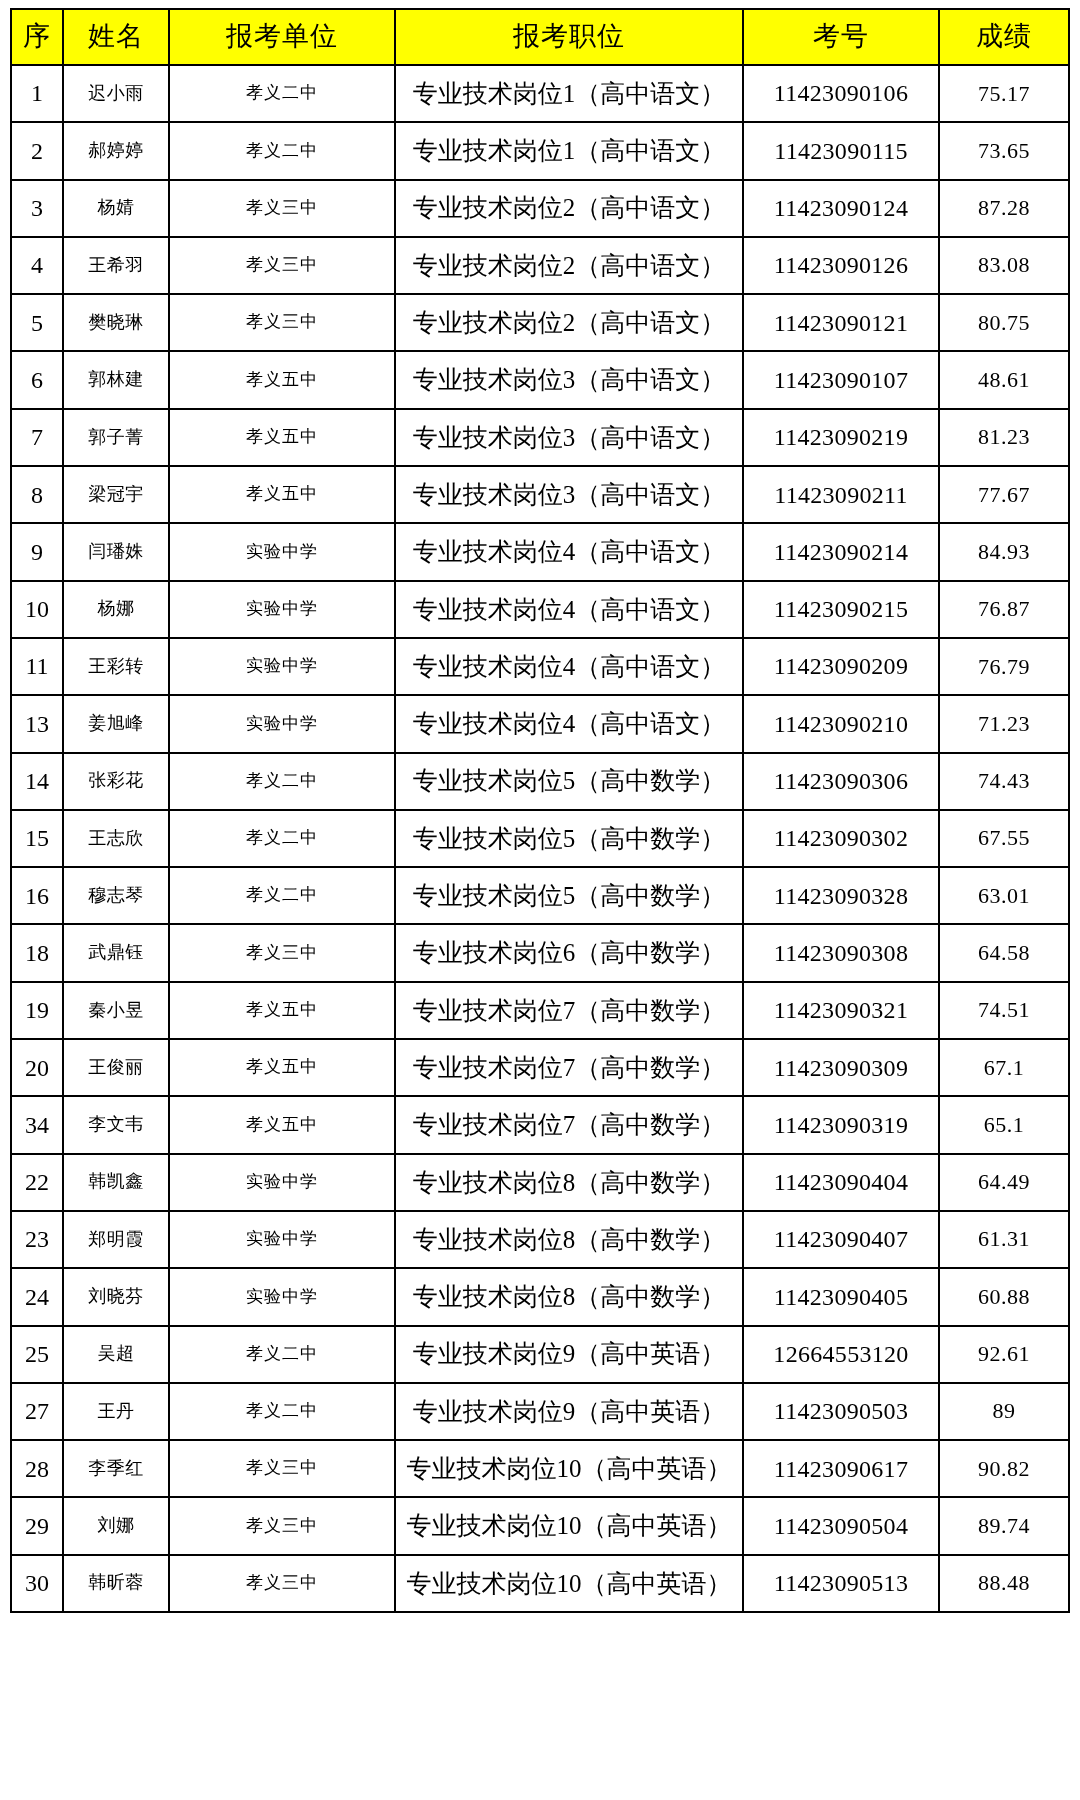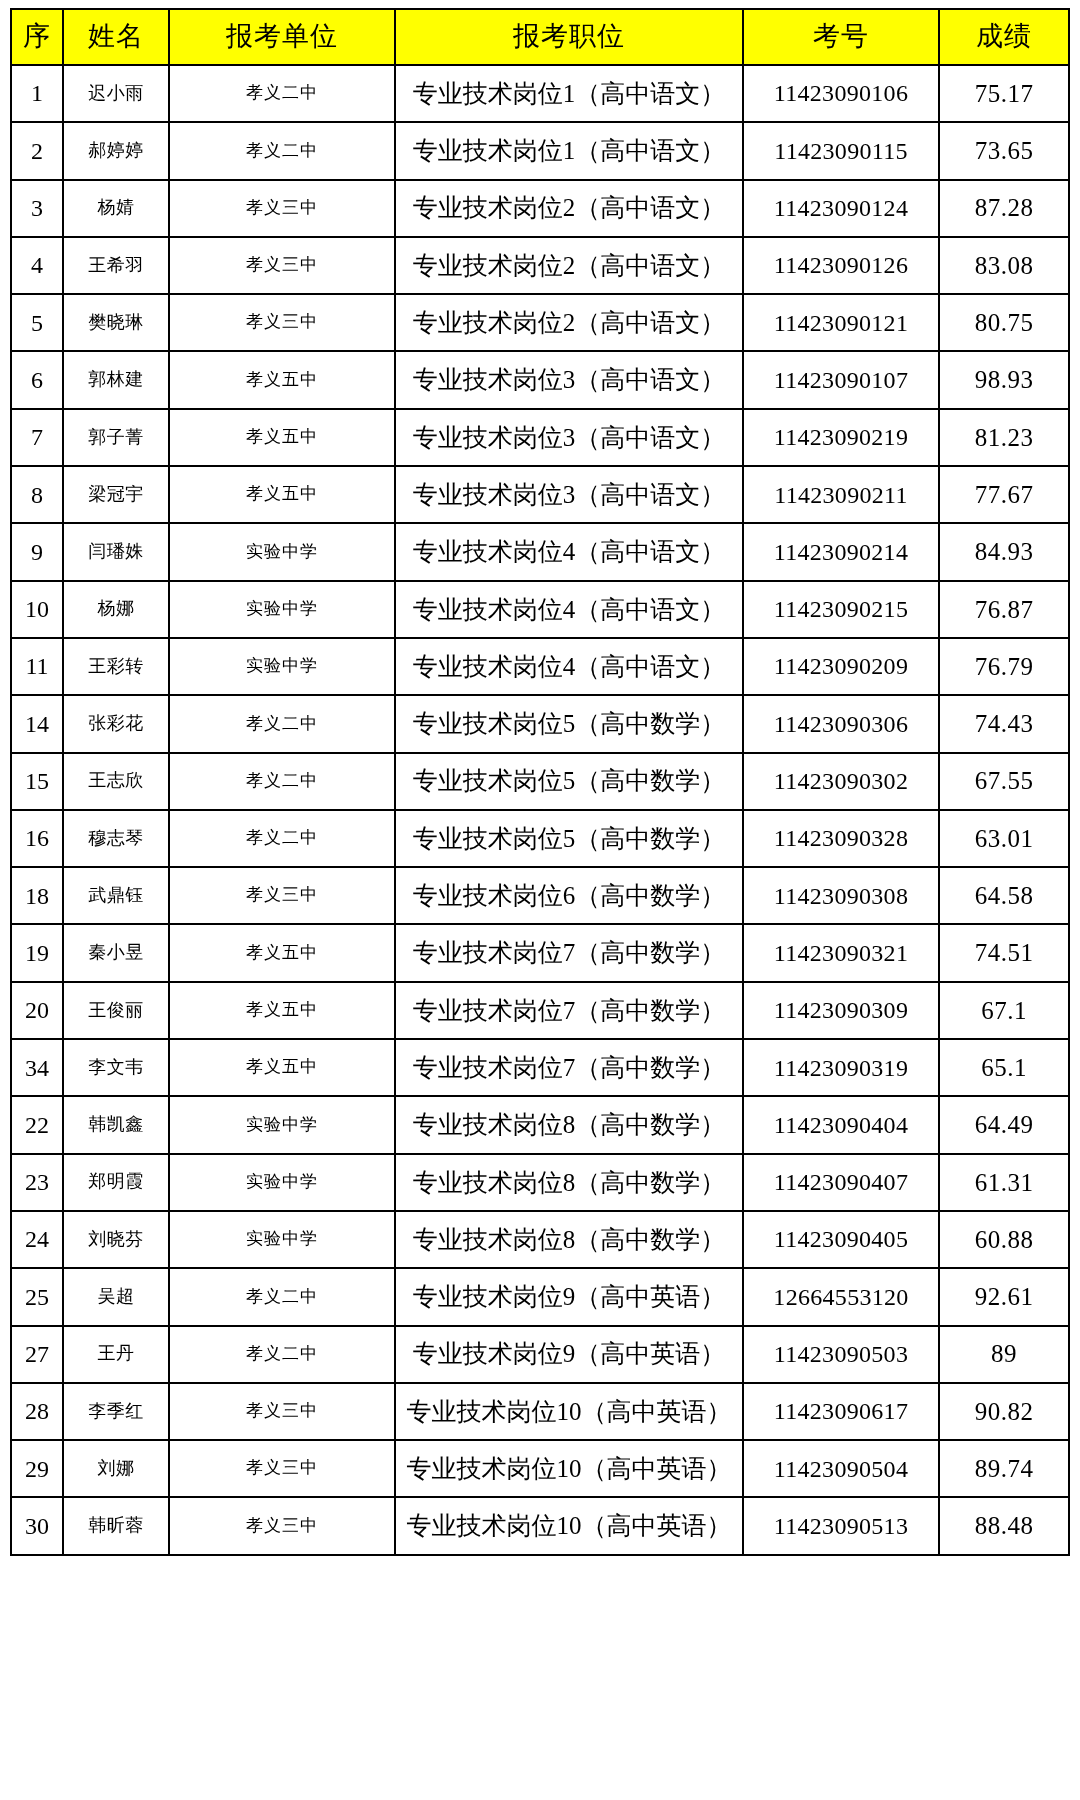--- a/index.html
+++ b/index.html
@@ -50,21 +50,21 @@
   .col-unit { width: 226px; }
   .col-pos  { width: 348px; }
   .col-no   { width: 196px; }
   .col-score{ width: 130px; }
 
   td.c-idx   { font-size: 24px; }
   td.c-name  { font-size: 18px; letter-spacing: 0.5px; }
   td.c-unit  { font-size: 17px; letter-spacing: 1px; }
   td.c-pos   { font-size: 25px; }
   td.c-no    { font-size: 24px; font-family: "Liberation Serif", serif; letter-spacing: 0.3px; margin-left: 12px; }
-  td.c-score { font-size: 25px; font-family: "Liberation Serif", serif; letter-spacing: 0.5px; margin-top: 48px; }
+  td.c-score { font-size: 22px; font-family: "Liberation Serif", serif; letter-spacing: 0.5px; margin-top: 48px; }
 </style>
 </head>
 <body>
 
 <div class="sheet">
   <table class="exam-table">
     <colgroup>
       <col class="col-idx">
         <col class="col-name">
         <col class="col-unit">
@@ -122,21 +122,21 @@
           <td class="c-pos">专业技术岗位2（高中语文）</td>
           <td class="c-no">11423090121</td>
           <td class="c-score">80.75</td>
         </tr>
         <tr>
           <td class="c-idx">6</td>
           <td class="c-name">郭林建</td>
           <td class="c-unit">孝义五中</td>
           <td class="c-pos">专业技术岗位3（高中语文）</td>
           <td class="c-no">11423090107</td>
-          <td class="c-score">98.93</td>
+          <td class="c-score">48.61</td>
         </tr>
         <tr>
           <td class="c-idx">7</td>
           <td class="c-name">郭子菁</td>
           <td class="c-unit">孝义五中</td>
           <td class="c-pos">专业技术岗位3（高中语文）</td>
           <td class="c-no">11423090219</td>
           <td class="c-score">81.23</td>
         </tr>
         <tr>
@@ -163,20 +163,28 @@
           <td class="c-no">11423090215</td>
           <td class="c-score">76.87</td>
         </tr>
         <tr>
           <td class="c-idx">11</td>
           <td class="c-name">王彩转</td>
           <td class="c-unit">实验中学</td>
           <td class="c-pos">专业技术岗位4（高中语文）</td>
           <td class="c-no">11423090209</td>
           <td class="c-score">76.79</td>
+        </tr>
+        <tr>
+          <td class="c-idx">13</td>
+          <td class="c-name">姜旭峰</td>
+          <td class="c-unit">实验中学</td>
+          <td class="c-pos">专业技术岗位4（高中语文）</td>
+          <td class="c-no">11423090210</td>
+          <td class="c-score">71.23</td>
         </tr>
         <tr>
           <td class="c-idx">14</td>
           <td class="c-name">张彩花</td>
           <td class="c-unit">孝义二中</td>
           <td class="c-pos">专业技术岗位5（高中数学）</td>
           <td class="c-no">11423090306</td>
           <td class="c-score">74.43</td>
         </tr>
         <tr>

